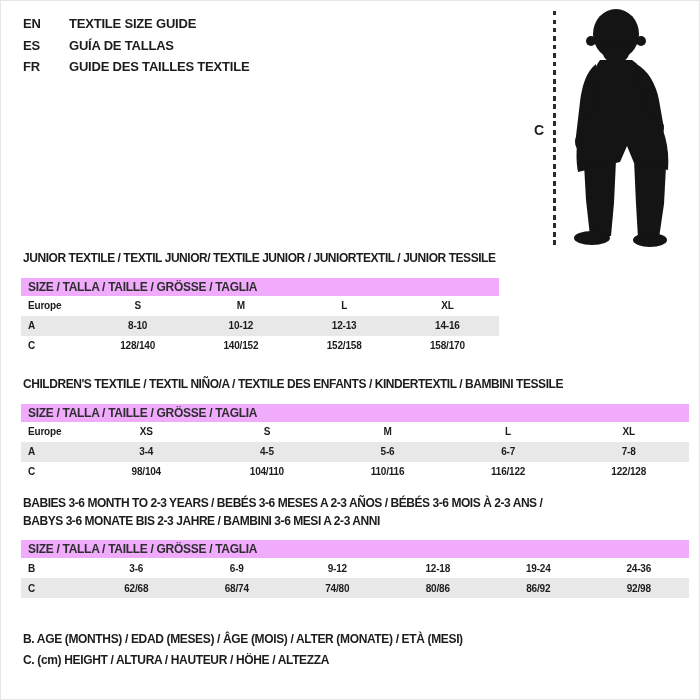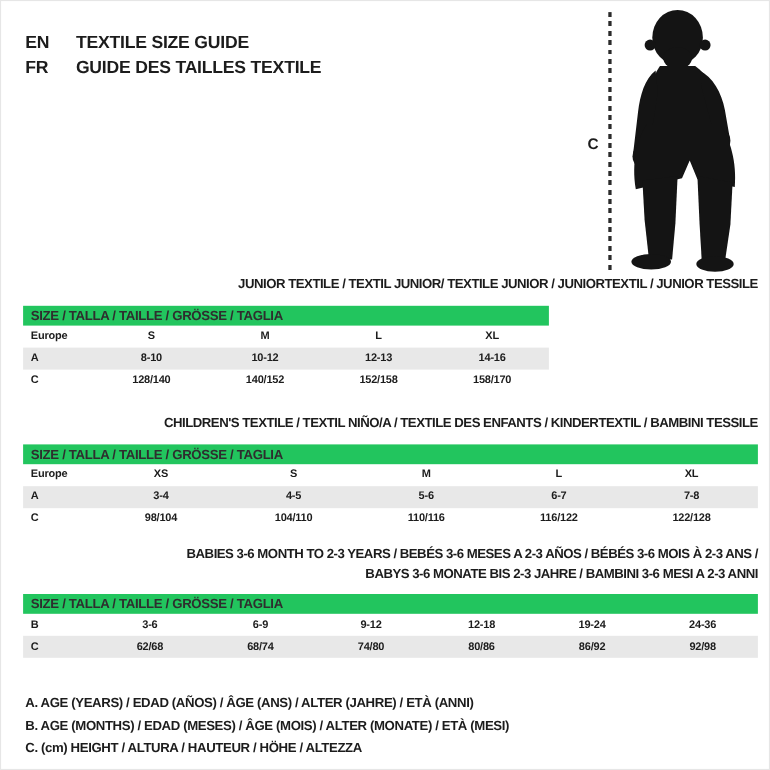--- a/index.html
+++ b/index.html
@@ -2,55 +2,59 @@
 <html><head>
 <meta charset="utf-8">
 <style>
   html,body{margin:0;padding:0;background:#ffffff;}
   .canvas{
     position:relative;width:700px;height:700px;background:#ffffff;
     font-family:"Liberation Sans",sans-serif;font-weight:700;color:#1c1c1c;
     overflow:hidden;border:1px solid #e6e6e6;box-sizing:border-box;
   }
   
-  .langs{position:absolute;left:22px;top:28px;font-size:16px;line-height:21.5px;letter-spacing:-0.2px;}
+  .langs{position:absolute;left:22px;top:12px;font-size:13px;line-height:21.5px;letter-spacing:-0.2px;}
   .lang-row{display:flex;}
   .lang-code{display:inline-block;width:46px;}
   
   .figure{position:absolute;left:530px;top:5px;width:165px;height:245px;}
   .c-label{position:absolute;left:3px;top:116px;font-size:14px;}
   .dotline{position:absolute;left:22px;top:5px;width:3px;height:237px;
     background:repeating-linear-gradient(to bottom,#2b2b2b 0 4.5px,transparent 4.5px 8.5px);}
   .babysvg{position:absolute;left:33px;top:2px;}
   
   .tbl{position:absolute;left:20px;width:668px;}
   .tbl0{top:249px;}
   .tbl1{top:375px;}
   .tbl2{top:494px;}
-  .tbl-title{font-size:12px;line-height:17.5px;letter-spacing:-0.45px;padding-left:2px;text-align:right;}
+  .tbl-title{font-size:12px;line-height:17.5px;letter-spacing:-0.45px;padding-left:2px;}
   .grid{margin-top:10px;}
   .tbl0 .grid{width:478px;}
-  .size-bar{height:18px;line-height:18px;background:#22c55e;color:#2e2e2e;
+  .size-bar{height:18px;line-height:18px;background:#f0abfc;color:#2e2e2e;
     padding-left:7px;font-size:12px;letter-spacing:-0.3px;}
   .trow{display:flex;height:20px;align-items:center;font-size:10px;letter-spacing:-0.2px;}
   .rows .trow:nth-child(even){background:#e8e8e8;}
   .tlabel{width:65px;padding-left:7px;box-sizing:border-box;}
   .tcell{flex:1;text-align:center;}
   
   .footnotes{position:absolute;left:22px;top:628px;font-size:12px;line-height:20.5px;letter-spacing:-0.35px;}
 </style>
 </head>
 <body>
 
 <div class="canvas">
 
   <div class="langs">
       <div class="lang-row">
         <span class="lang-code">EN</span>
         <span class="lang-label">TEXTILE SIZE GUIDE</span>
+      </div>
+      <div class="lang-row">
+        <span class="lang-code">ES</span>
+        <span class="lang-label">GUÍA DE TALLAS</span>
       </div>
       <div class="lang-row">
         <span class="lang-code">FR</span>
         <span class="lang-label">GUIDE DES TAILLES TEXTILE</span>
       </div>
     </div>
 
   <div class="figure">
     <span class="c-label">C</span>
     <div class="dotline"></div>
@@ -165,18 +169,17 @@
               <div class="tcell">80/86</div>
               <div class="tcell">86/92</div>
               <div class="tcell">92/98</div>
             </div>
           </div>
         </div>
       </section>
     </div>
 
   <div class="footnotes">
-      <div class="fnote">A. AGE (YEARS) / EDAD (AÑOS) / ÂGE (ANS) / ALTER (JAHRE) / ETÀ (ANNI)</div>
       <div class="fnote">B. AGE (MONTHS) / EDAD (MESES) / ÂGE (MOIS) / ALTER (MONATE) / ETÀ (MESI)</div>
       <div class="fnote">C. (cm) HEIGHT / ALTURA / HAUTEUR / HÖHE / ALTEZZA</div>
     </div>
 
 </div>
 
 </body></html>

